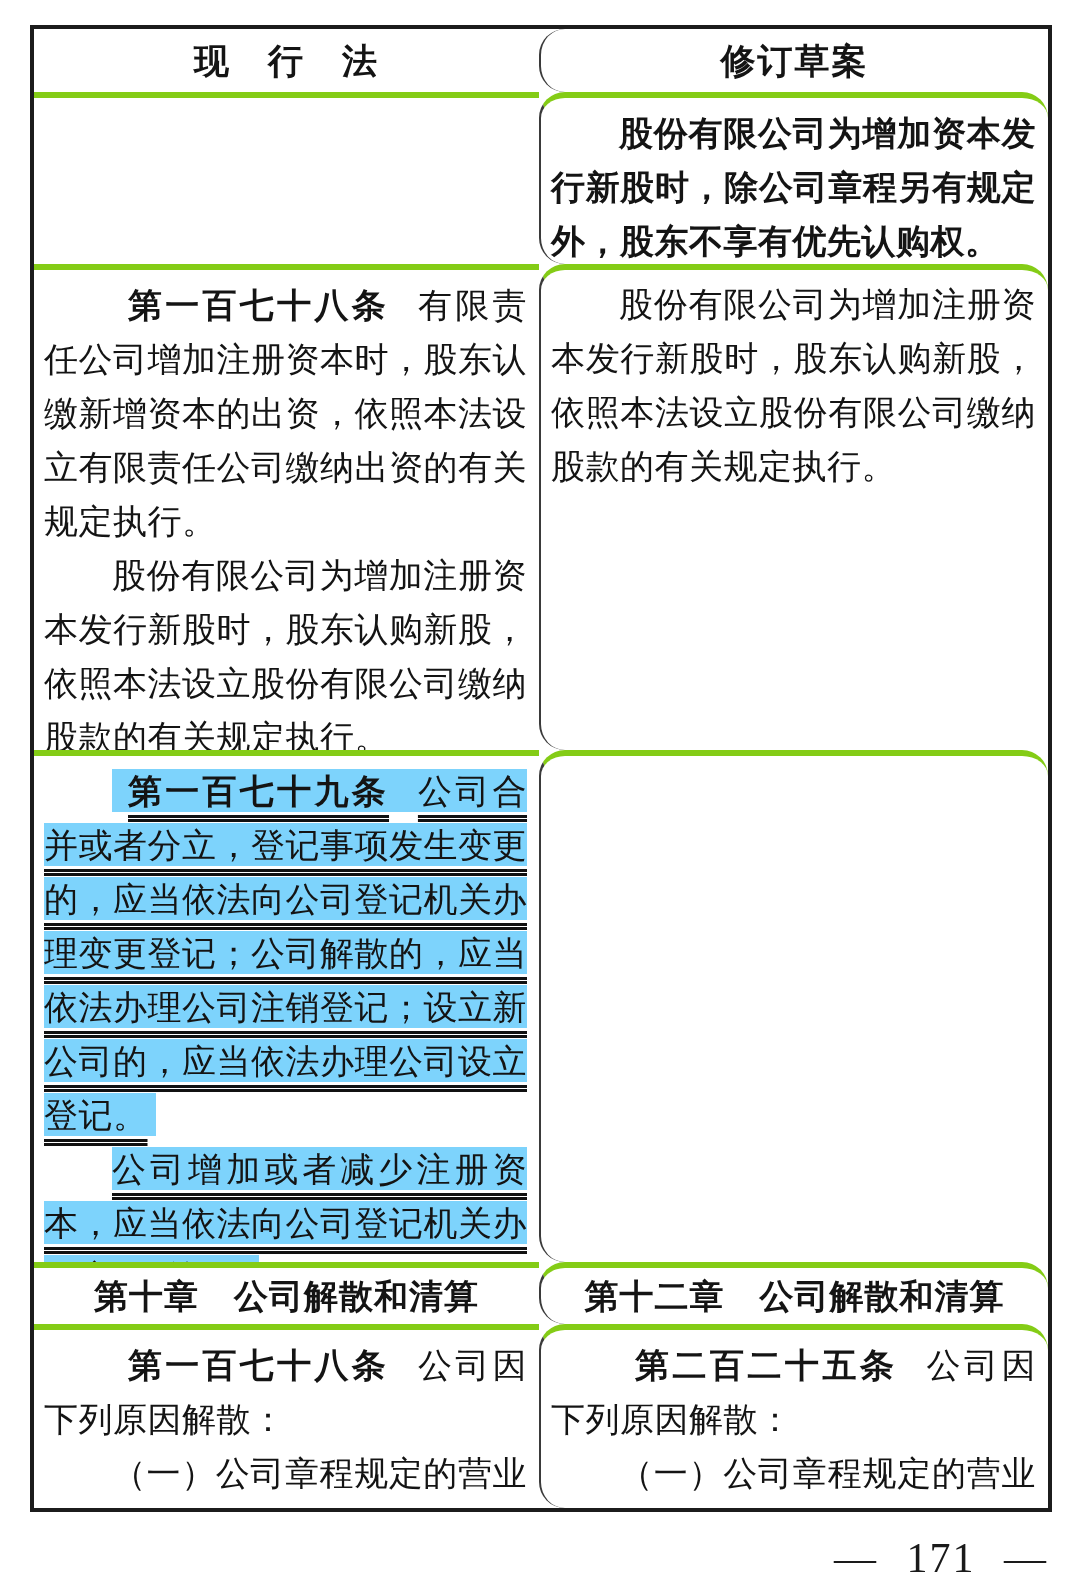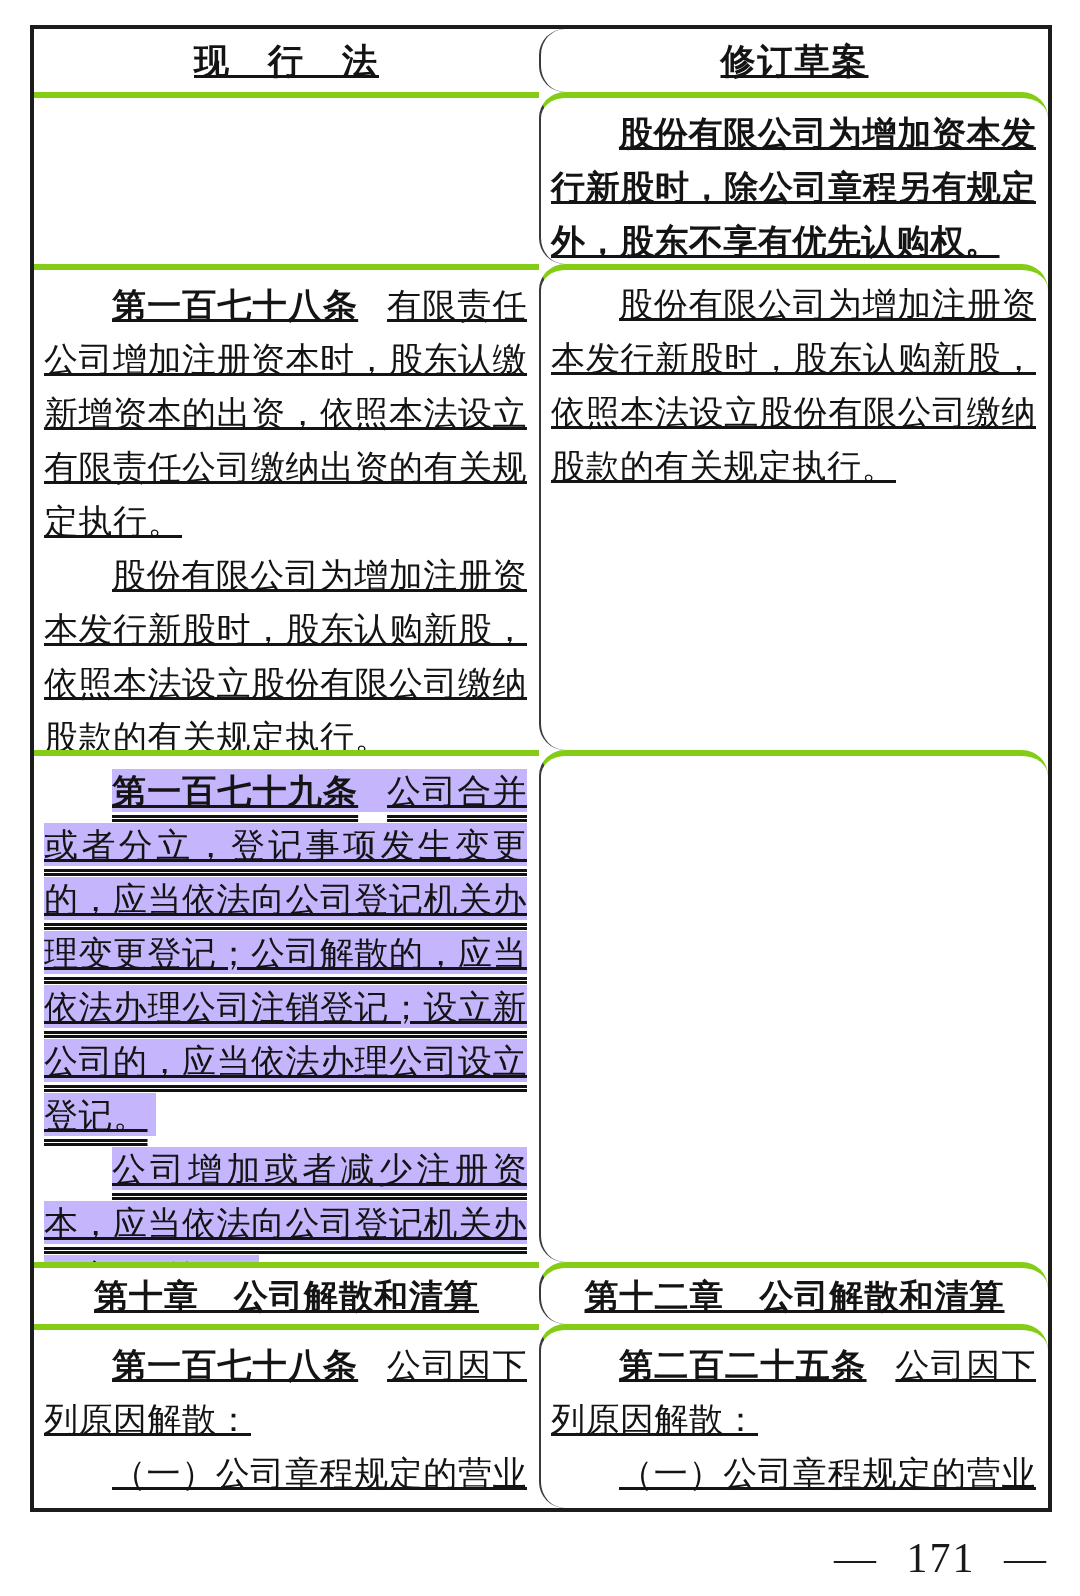--- a/index.html
+++ b/index.html
@@ -22,45 +22,45 @@
     grid-template-columns: 505px 1fr;
     grid-template-rows: 63px 172px 486px 512px 62px 1fr;
     background: #ffffff;
   }
   .cell {
     padding: 8px 12px 0 10px;
     overflow: hidden;
     font-size: 34px;
     line-height: 54px;
     text-align: justify;
-    text-decoration: underline;
   }
   .cell.right-col { border-left: 2px solid #3a3a3a; border-radius: 26px; }
   .cell.ruled { border-top: 6px solid #84cc16; }
 
   .head-cell {
     display: flex; align-items: center; justify-content: center;
     font-family: "Liberation Sans", "DejaVu Sans", sans-serif;
     font-weight: bold; font-size: 35px;
     padding: 0;
     letter-spacing: 2px;
   }
 
   p.law { text-indent: 2em; letter-spacing: 0.5px; }
   .term {
     font-family: "Liberation Sans", "DejaVu Sans", sans-serif;
     font-weight: bold;
     margin-right: 0.85em;
+    margin-left: 16px;
   }
   .added {
     font-family: "Liberation Sans", "DejaVu Sans", sans-serif;
     font-weight: bold;
   }
   .deleted {
-    background: #c4b5fd;
+    background: #7dd3fc;
     padding: 4px 8px 2px 0;
     text-decoration-line: underline;
     text-decoration-style: double;
     text-decoration-color: #111111;
     text-decoration-thickness: 3px;
     text-underline-offset: 12px;
   }
   .chapter-cell {
     display: flex; align-items: center; justify-content: center;
     font-family: "Liberation Sans", "DejaVu Sans", sans-serif;

